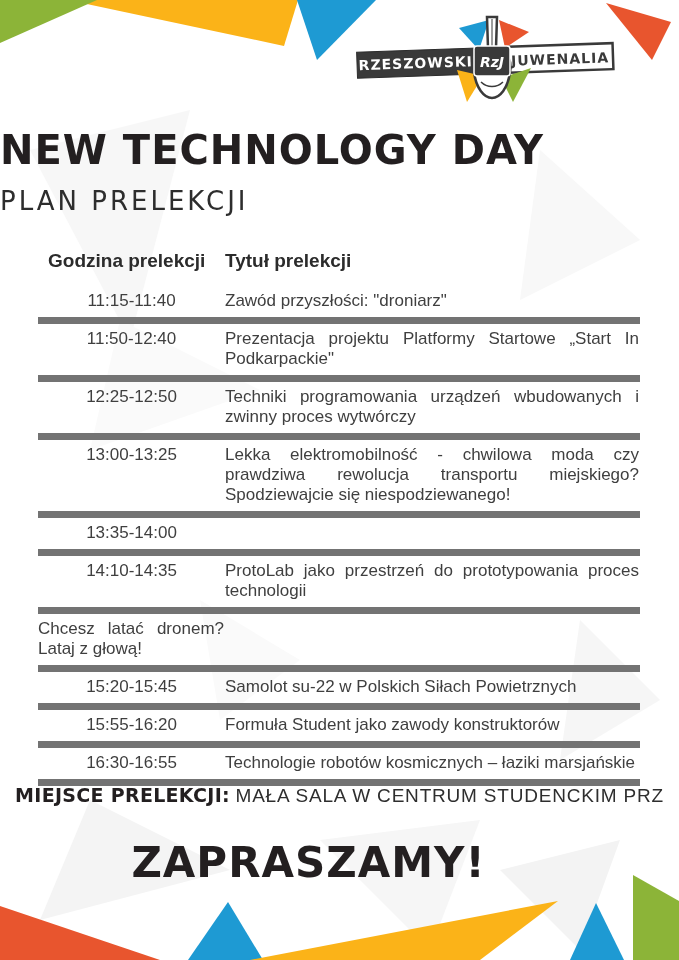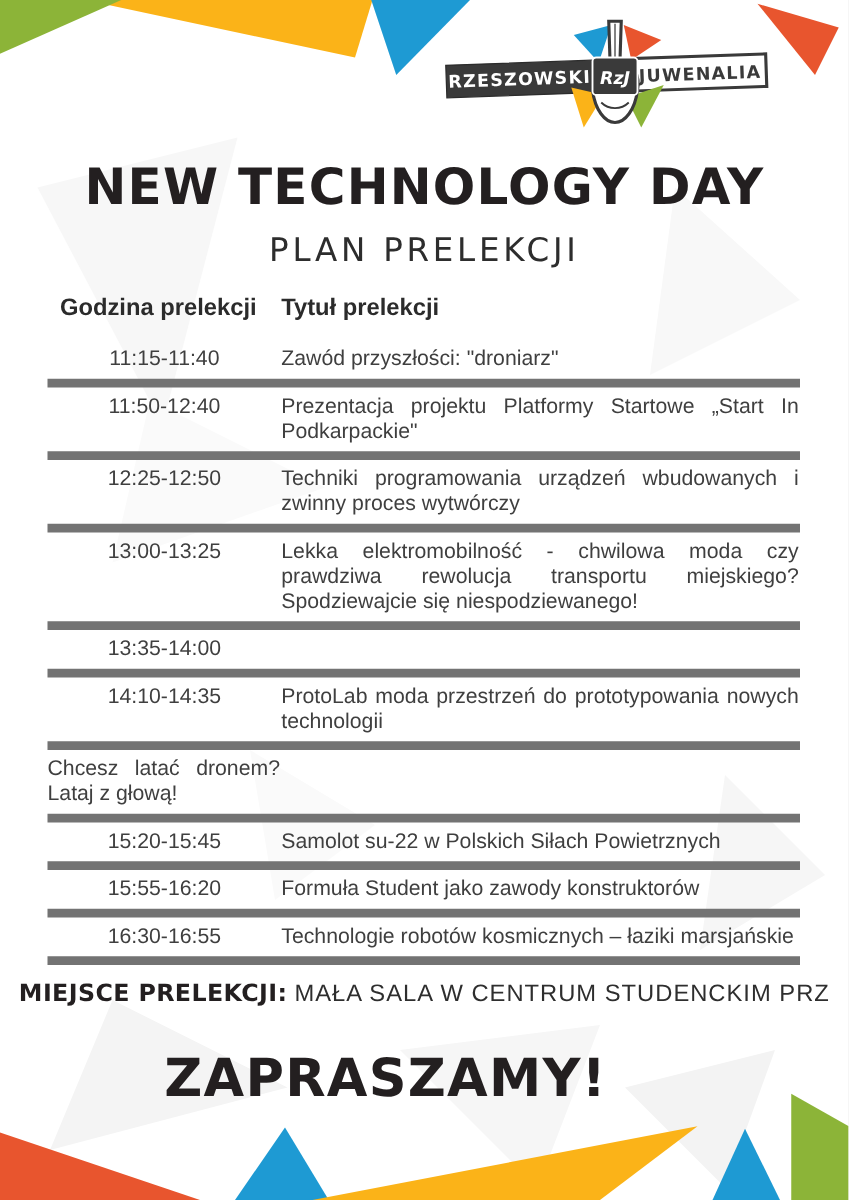--- a/index.html
+++ b/index.html
@@ -9,32 +9,32 @@
     font-family:"Liberation Sans",sans-serif;color:#3a3a3a;
   }
   .layer{position:absolute;left:0;top:0;width:100%;height:100%;pointer-events:none;}
   .deco-top{position:absolute;left:0;top:0;width:679px;height:130px;}
   .deco-bottom{position:absolute;left:0;bottom:0;width:679px;height:120px;}
 
   
   .logo{position:absolute;left:355px;top:12px;width:275px;height:105px;}
 
   
-  .title-block{position:absolute;left:0;top:128px;width:679px;text-align:center;}
+  .title-block{position:absolute;left:0;top:128px;width:679px;}
   .main-title{
     font-family:"DejaVu Sans",sans-serif;font-weight:bold;
     font-size:40px;letter-spacing:1px;color:#231f20;line-height:44px;
   }
   .sub-title{
     font-family:"DejaVu Sans",sans-serif;font-weight:normal;
     font-size:26px;letter-spacing:3px;color:#2d2d2d;margin-top:14px;
   }
 
   
-  .schedule{position:absolute;left:38px;top:236px;width:602px;}
+  .schedule{position:absolute;left:38px;top:250px;width:602px;}
   .sched-header{display:grid;grid-template-columns:187px 1fr;margin-bottom:14px;}
   .sched-header .h-time{font-weight:bold;font-size:19px;color:#2b2b2b;padding-left:10px;}
   .sched-header .h-title{font-weight:bold;font-size:19px;color:#2b2b2b;}
   .sched-row{
     display:grid;grid-template-columns:187px 1fr;
     padding:5px 0 6px 0;border-bottom:7px solid #737373;
   }
   .cell-time{text-align:center;font-size:17px;line-height:20px;color:#3f3f3f;}
   .cell-title{text-align:justify;font-size:17px;line-height:20px;color:#3f3f3f;padding-right:1px;}
 
@@ -132,21 +132,21 @@
     </div>
     <div class="sched-row">
       <div class="cell-time">13:00-13:25</div>
       <div class="cell-title">Lekka elektromobilność - chwilowa moda czy prawdziwa rewolucja transportu miejskiego? Spodziewajcie się niespodziewanego!</div>
     </div>
     <div class="sched-row">
       <div class="cell-time">13:35-14:00</div>
     </div>
     <div class="sched-row">
       <div class="cell-time">14:10-14:35</div>
-      <div class="cell-title">ProtoLab moda przestrzeń do prototypowania nowych technologii</div>
+      <div class="cell-title">ProtoLab jako przestrzeń do prototypowania proces technologii</div>
     </div>
     <div class="sched-row">
       <div class="cell-title">Chcesz latać dronem? Lataj z głową!</div>
     </div>
     <div class="sched-row">
       <div class="cell-time">15:20-15:45</div>
       <div class="cell-title">Samolot su-22 w Polskich Siłach Powietrznych</div>
     </div>
     <div class="sched-row">
       <div class="cell-time">15:55-16:20</div>

